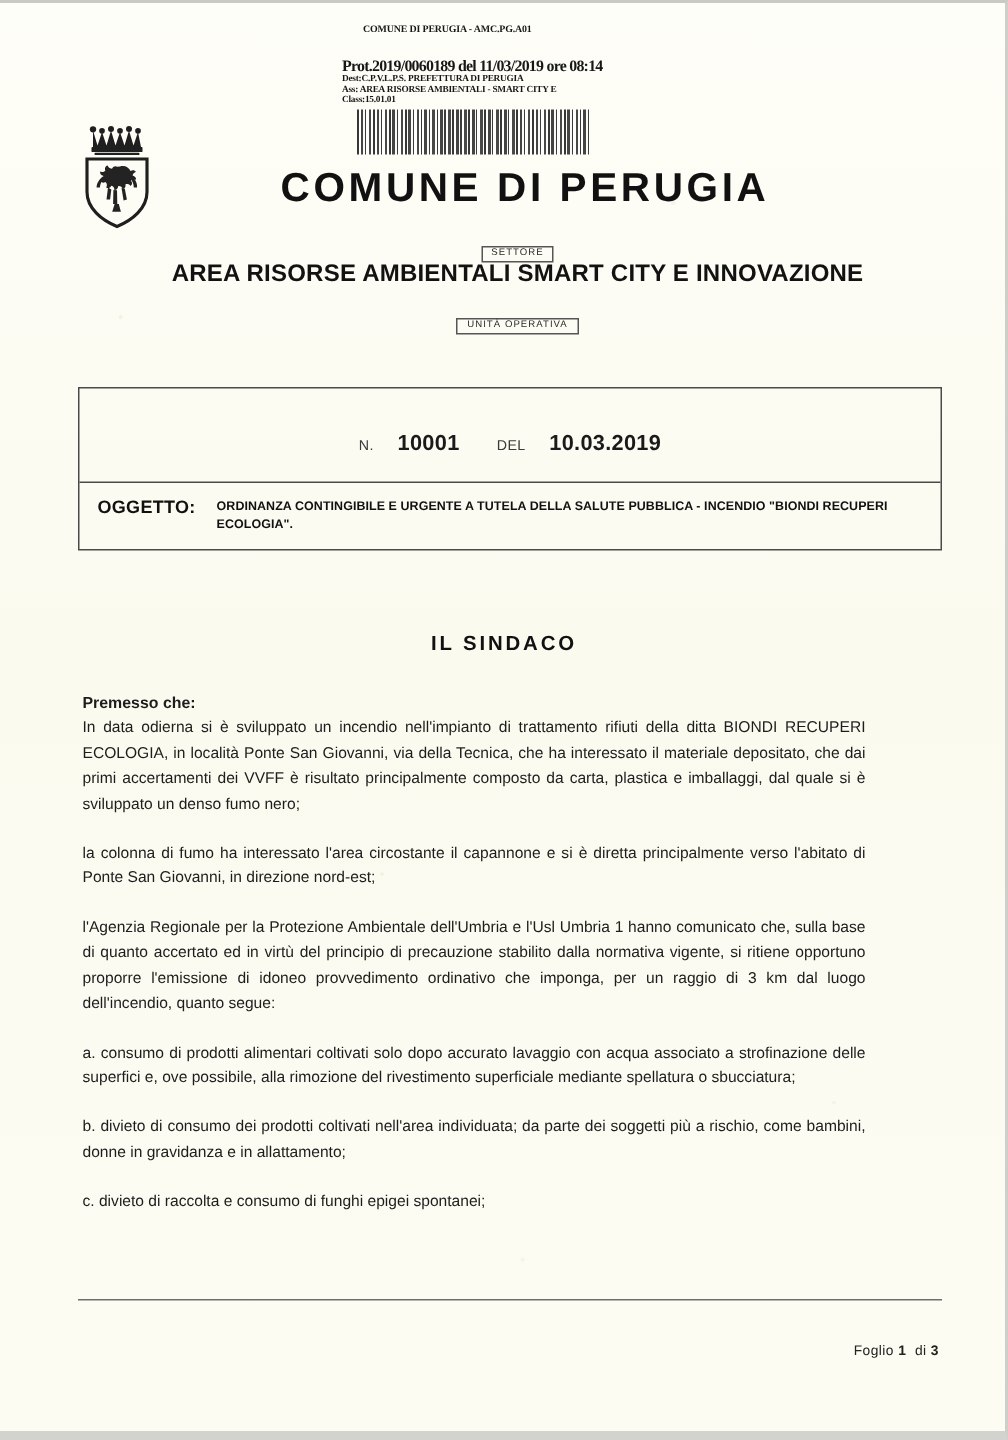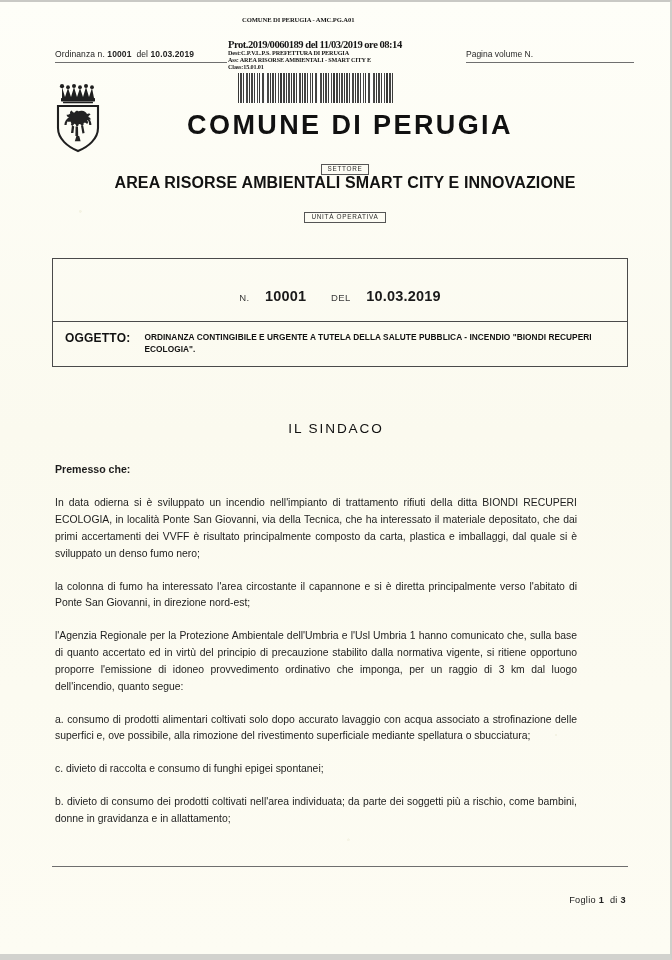--- a/index.html
+++ b/index.html
@@ -239,39 +239,39 @@
   }
 
   
   .sindaco {
     position: absolute;
     top: 419px;
     left: 0;
     width: 672px;
     text-align: center;
     font-size: 13.6px;
-    font-weight: 400;
+    font-weight: 700;
     letter-spacing: 1.9px;
     color: #111;
   }
   .body {
     position: absolute;
     left: 55px;
     top: 459px;
     width: 522px;
     font-size: 10.4px;
     line-height: 1.62;
     color: #1d1d1d;
     text-align: justify;
     text-justify: inter-word;
   }
   .body .premesso {
     font-weight: 700;
     font-size: 10.6px;
-    margin-bottom: 17px;
+    margin-bottom: 0;
     text-align: left;
   }
   .body p {
     margin: 0 0 16px 0;
   }
   .body p:last-child { margin-bottom: 0; }
 
   
   .footer-rule {
     position: absolute;
@@ -289,34 +289,20 @@
     letter-spacing: 0.3px;
     white-space: nowrap;
   }
   .footer-txt b { font-weight: 700; }
 </style>
 </head>
 <body>
 
 <div class="page">
 
-  <div class="top-row">
-    <div class="ord-ref">
-      <span>Ordinanza n.</span>
-      <b>10001</b>
-      &nbsp;<span>del</span>
-      <b>10.03.2019</b>
-      <div class="rule"></div>
-    </div>
-
-    <div class="vol-ref">
-      <span>Pagina volume N.</span>
-      <div class="rule"></div>
-    </div>
-  </div>
 
   <div class="stamp">
     <div class="stamp-l1">COMUNE DI PERUGIA - AMC.PG.A01</div>
     <div class="stamp-l2">Prot.2019/0060189 del 11/03/2019 ore 08:14</div>
     <div class="stamp-small">Dest:C.P.V.L.P.S. PREFETTURA DI PERUGIA</div>
     <div class="stamp-small">Ass: AREA RISORSE AMBIENTALI - SMART CITY E</div>
     <div class="stamp-small">Class:15.01.01</div>
     <div class="barcode"></div>
   </div>
 
@@ -387,22 +373,22 @@
   </div>
 
   <div class="sindaco">IL SINDACO</div>
 
   <div class="body">
     <div class="premesso">Premesso che:</div>
     <p>In data odierna si è sviluppato un incendio nell'impianto di trattamento rifiuti della ditta BIONDI RECUPERI ECOLOGIA, in località Ponte San Giovanni, via della Tecnica, che ha interessato il materiale depositato, che dai primi accertamenti dei VVFF è risultato principalmente composto da carta, plastica e imballaggi, dal quale si è sviluppato un denso fumo nero;</p>
     <p>la colonna di fumo ha interessato l'area circostante il capannone e si è diretta principalmente verso l'abitato di Ponte San Giovanni, in direzione nord-est;</p>
     <p>l'Agenzia Regionale per la Protezione Ambientale dell'Umbria e l'Usl Umbria 1 hanno comunicato che, sulla base di quanto accertato ed in virtù del principio di precauzione stabilito dalla normativa vigente, si ritiene opportuno proporre l'emissione di idoneo provvedimento ordinativo che imponga, per un raggio di 3 km dal luogo dell'incendio, quanto segue:</p>
     <p>a. consumo di prodotti alimentari coltivati solo dopo accurato lavaggio con acqua associato a strofinazione delle superfici e, ove possibile, alla rimozione del rivestimento superficiale mediante spellatura o sbucciatura;</p>
+    <p>b. divieto di consumo dei prodotti coltivati nell'area individuata; da parte dei soggetti più a rischio, come bambini, donne in gravidanza e in allattamento;</p>
     <p>c. divieto di raccolta e consumo di funghi epigei spontanei;</p>
-    <p>b. divieto di consumo dei prodotti coltivati nell'area individuata; da parte dei soggetti più a rischio, come bambini, donne in gravidanza e in allattamento;</p>
   </div>
 
   <div class="footer-rule"></div>
   <div class="footer-txt">
     <span>Foglio</span>
     <b>1</b>
     &nbsp;<span>di</span>
     <b>3</b>
   </div>
 

